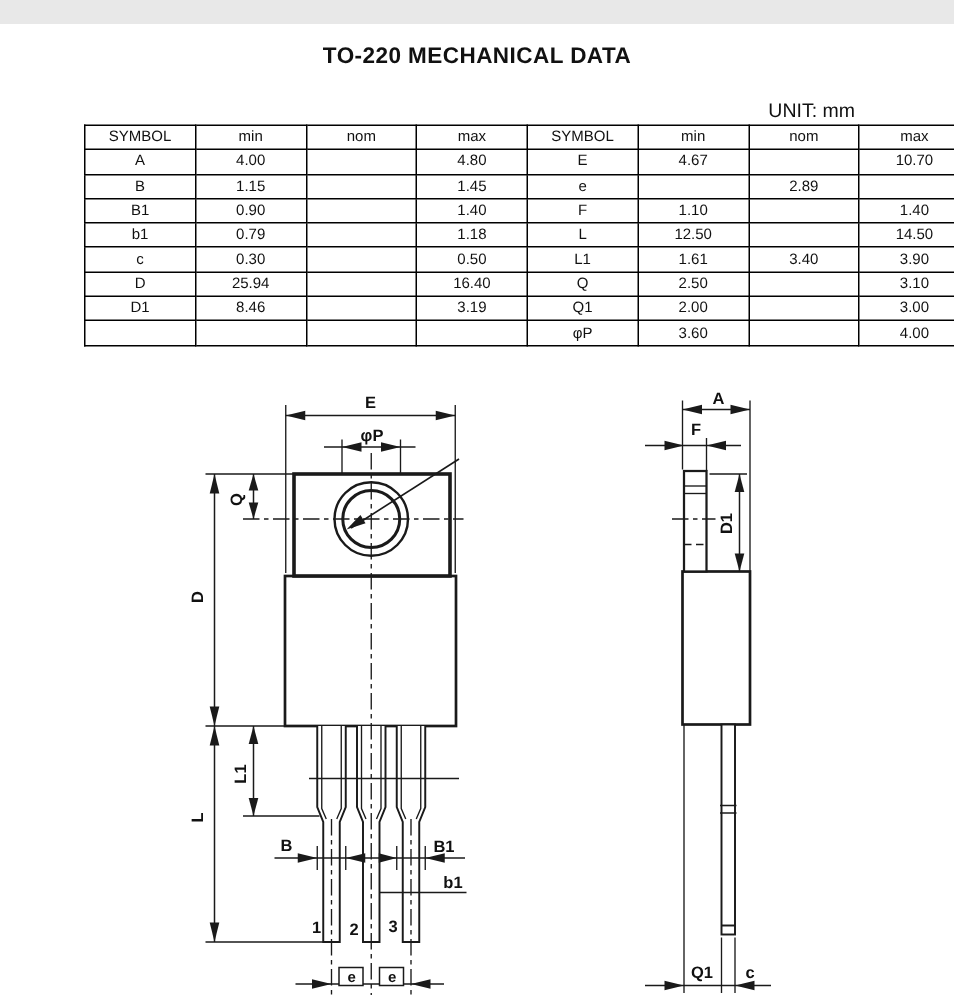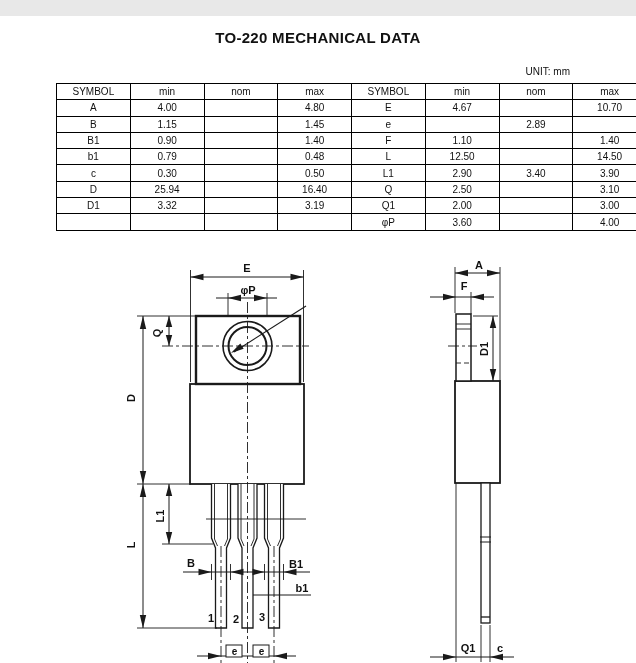--- a/index.html
+++ b/index.html
@@ -8,21 +8,21 @@
     position:relative; width:636px; height:663px;
     background:#ffffff; overflow:hidden;
     font-family:"Liberation Sans", sans-serif; color:#111;margin-top:16px;
   }
   #title {
     position:absolute; top:13px; left:0; width:636px;
     text-align:center; font-size:15px; font-weight:bold; letter-spacing:.3px;
   }
   #unit-note {
     position:absolute; top:50px; right:66px;
-    font-size:10px;
+    font-size:13px;
   }
   table#dim-table {
     position:absolute; top:67px; left:56px; width:591px;
     border-collapse:collapse; table-layout:fixed;
     font-size:10px;
   }
   #dim-table th, #dim-table td {
     border:1px solid #000; height:16.3px; padding:0 2px;
     text-align:center; vertical-align:middle; font-weight:normal;
     overflow:hidden; white-space:nowrap;
@@ -84,49 +84,49 @@
           <td>1.40</td>
           <td>F</td>
           <td>1.10</td>
           <td></td>
           <td>1.40</td>
         </tr>
         <tr>
           <td>b1</td>
           <td>0.79</td>
           <td></td>
-          <td>0.48</td>
+          <td>1.18</td>
           <td>L</td>
           <td>12.50</td>
           <td></td>
           <td>14.50</td>
         </tr>
         <tr>
           <td>c</td>
           <td>0.30</td>
           <td></td>
           <td>0.50</td>
           <td>L1</td>
-          <td>2.90</td>
+          <td>1.61</td>
           <td>3.40</td>
           <td>3.90</td>
         </tr>
         <tr>
           <td>D</td>
           <td>25.94</td>
           <td></td>
           <td>16.40</td>
           <td>Q</td>
           <td>2.50</td>
           <td></td>
           <td>3.10</td>
         </tr>
         <tr>
           <td>D1</td>
-          <td>3.32</td>
+          <td>8.46</td>
           <td></td>
           <td>3.19</td>
           <td>Q1</td>
           <td>2.00</td>
           <td></td>
           <td>3.00</td>
         </tr>
         <tr>
           <td></td>
           <td></td>

